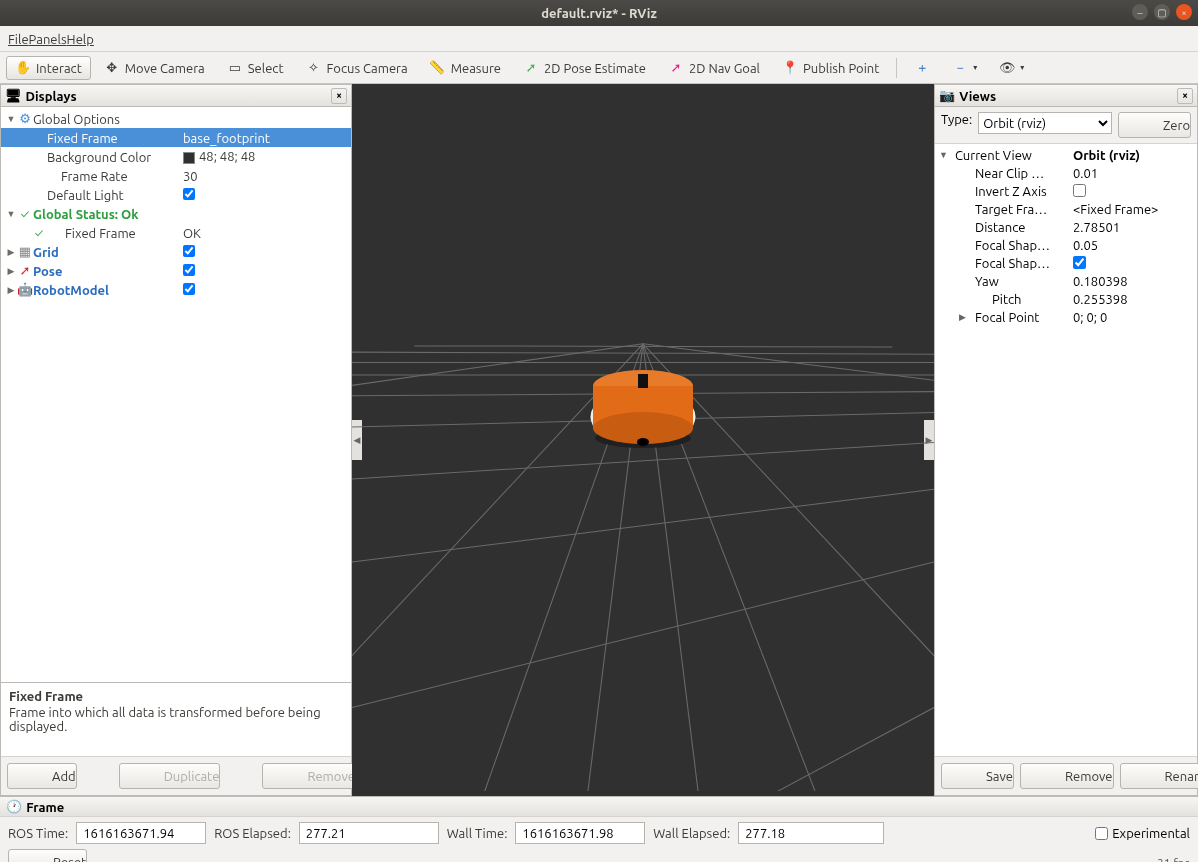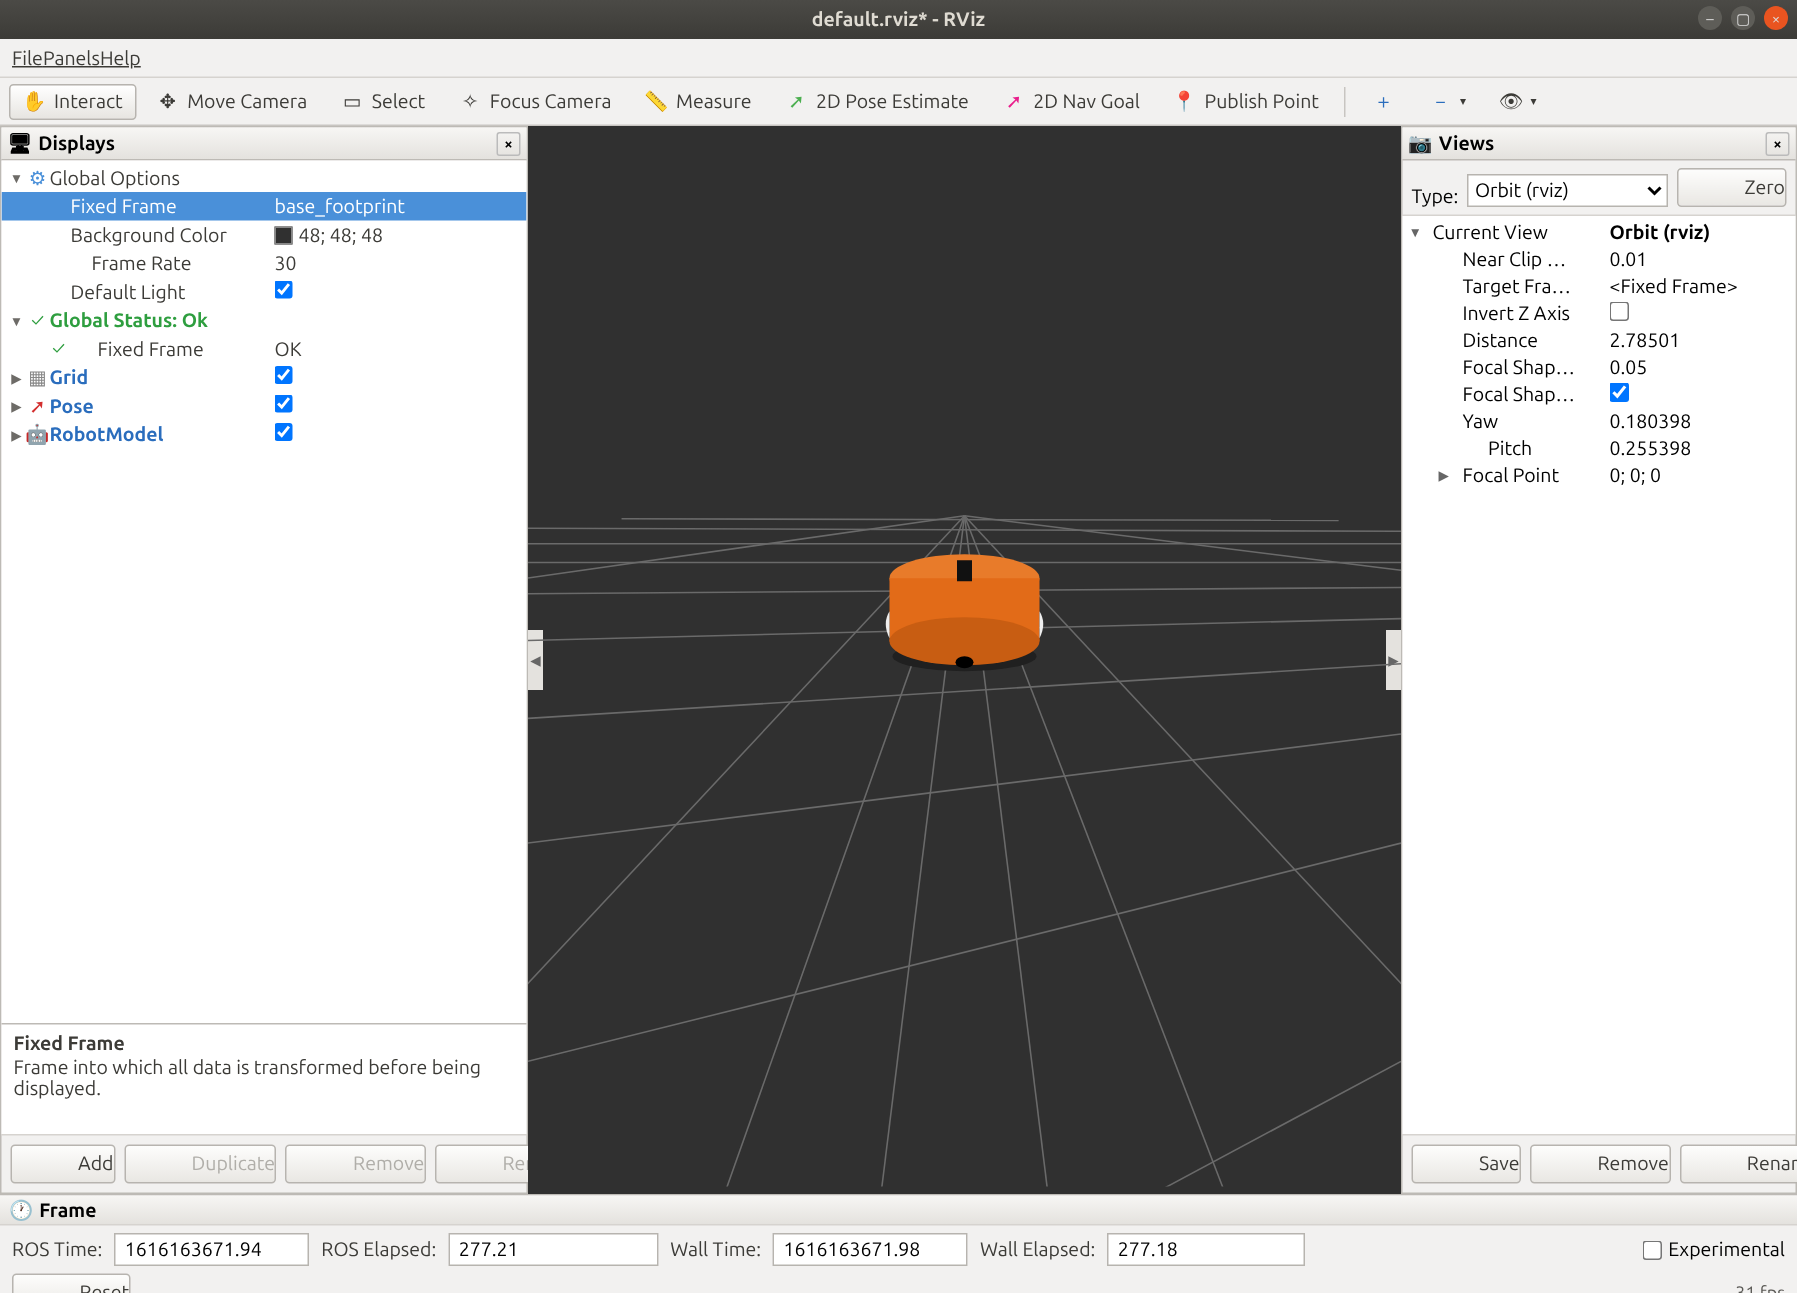--- a/index.html
+++ b/index.html
@@ -30,28 +30,28 @@
 .trow .ic { width: 16px; display: inline-flex; align-items:center; justify-content:center; }
 .trow .lab { flex: 0 0 auto; }
 .trow .val { position: absolute; left: 182px; }
 .trow { position: relative; }
 .trow .chk { width:12px; height:12px; }
 .bluebold { color: #2a6dbd; font-weight: bold; }
 .desc { height: 74px; background: #fff; border-top: 1px solid #bdbab5; padding: 6px 8px; color:#3c3b37; }
 .desc .t { font-weight: bold; margin-bottom: 2px; }
 .btnrow { display: flex; gap: 6px; padding: 6px; border-top: 1px solid #d6d3cf; }
 .btn { flex: 1; height: 26px; background: linear-gradient(#fdfdfc,#e9e7e3); border: 1px solid #b7b4af; border-radius: 3px; display:flex; align-items:center; justify-content:center; color:#3c3b37;padding-left:44px; }
-.btn.dis { color:#b0aea9; }
+.btn.dis { color:#b0aea9;margin-left:36px; }
 .viewport { flex: 1; background: #303030; position: relative; display:flex; align-items:center; justify-content:center; }
 .viewport .handle { position:absolute; top:50%; transform:translateY(-50%); width:10px; height:40px; background:#e4e2de; display:flex; align-items:center; justify-content:center; font-size:9px; color:#666; }
 .viewport .handle.left { left:0; }
 .viewport .handle.right { right:0; }
 .grid3d { position:absolute; inset:0; }
 .robot { position:absolute; left:50%; top:46%; transform:translate(-50%,-50%); }
-.viewtype { display:flex; align-items:flex-end; gap:6px; padding:5px 6px; border-bottom:1px solid #d6d3cf; }
+.viewtype { display:flex; align-items:flex-start; gap:6px; padding:5px 6px; border-bottom:1px solid #d6d3cf; }
 .viewtype select { flex:1; height:22px; border:1px solid #b7b4af; background:#fff; }
 .viewprops { flex:1; background:#fff; overflow:auto; padding-top:2px; }
 .vrow { display:flex; align-items:center; height:18px; position:relative; padding-left:4px; }
 .vrow .lab { position:absolute; left:20px; width:110px; overflow:hidden; text-overflow:ellipsis; white-space:nowrap; }
 .vrow .val { position:absolute; left:138px; }
 .bottombar { height: 66px; border-top: 1px solid #bdbab5; background:#f2f1f0; }
 .timehdr { height: 20px; display:flex; align-items:center; padding:0 6px; gap:4px; border-bottom:1px solid #d6d3cf; font-weight:bold; background:linear-gradient(#f7f6f4,#e4e2de);}
 .timerow { height: 32px; display:flex; align-items:center; padding:0 8px; gap:8px; }
 .timerow .field { height:22px; border:1px solid #b7b4af; background:#fff; padding:0 6px; display:flex; align-items:center; }
 .timerow label { color:#3c3b37; }
@@ -252,26 +252,26 @@
       <div class="vrow">
           <span class="arrow" style="position:absolute;left:4px;font-size:9px;color:#666">▼</span>
           <span class="lab" style="font-weight:normal">Current View</span>
           <span class="val" style="font-weight:bold">Orbit (rviz)</span>
         </div>
       <div class="vrow" style="padding-left:20px">
           <span class="lab" style="left:40px">Near Clip …</span>
           <span class="val">0.01</span>
         </div>
       <div class="vrow" style="padding-left:20px">
+          <span class="lab" style="left:40px">Invert Z Axis</span>
+          <span class="val"><input type="checkbox" class="chk" style=""></span>
+        </div>
+      <div class="vrow" style="padding-left:20px">
           <span class="lab" style="left:40px">Target Fra…</span>
           <span class="val">&lt;Fixed Frame&gt;</span>
-        </div>
-      <div class="vrow" style="padding-left:20px">
-          <span class="lab" style="left:40px">Invert Z Axis</span>
-          <span class="val"><input type="checkbox" class="chk" style=""></span>
         </div>
       <div class="vrow" style="padding-left:20px">
           <span class="lab" style="left:40px">Distance</span>
           <span class="val">2.78501</span>
         </div>
       <div class="vrow" style="padding-left:20px">
           <span class="lab" style="left:40px">Focal Shap…</span>
           <span class="val">0.05</span>
         </div>
       <div class="vrow" style="padding-left:20px">
@@ -306,21 +306,21 @@
     <span>Frame</span>
   </div>
   <div class="timerow">
     <label>ROS Time:</label>
     <div class="field" style="width:130px">1616163671.94</div>
     <label>ROS Elapsed:</label>
     <div class="field" style="width:140px">277.21</div>
     <label>Wall Time:</label>
     <div class="field" style="width:130px">1616163671.98</div>
     <label>Wall Elapsed:</label>
-    <div class="field" style="width:132px">277.18</div>
+    <div class="field" style="width:146px">277.18</div>
     <div class="exp">
         <input type="checkbox" class="chk" style="">
         <span>Experimental</span>
       </div>
   </div>
   <div class="resetrow">
     <div class="btn" style="flex:0 0 56px">Reset</div>
     <span class="fps">31 fps</span>
   </div>
 </div>

